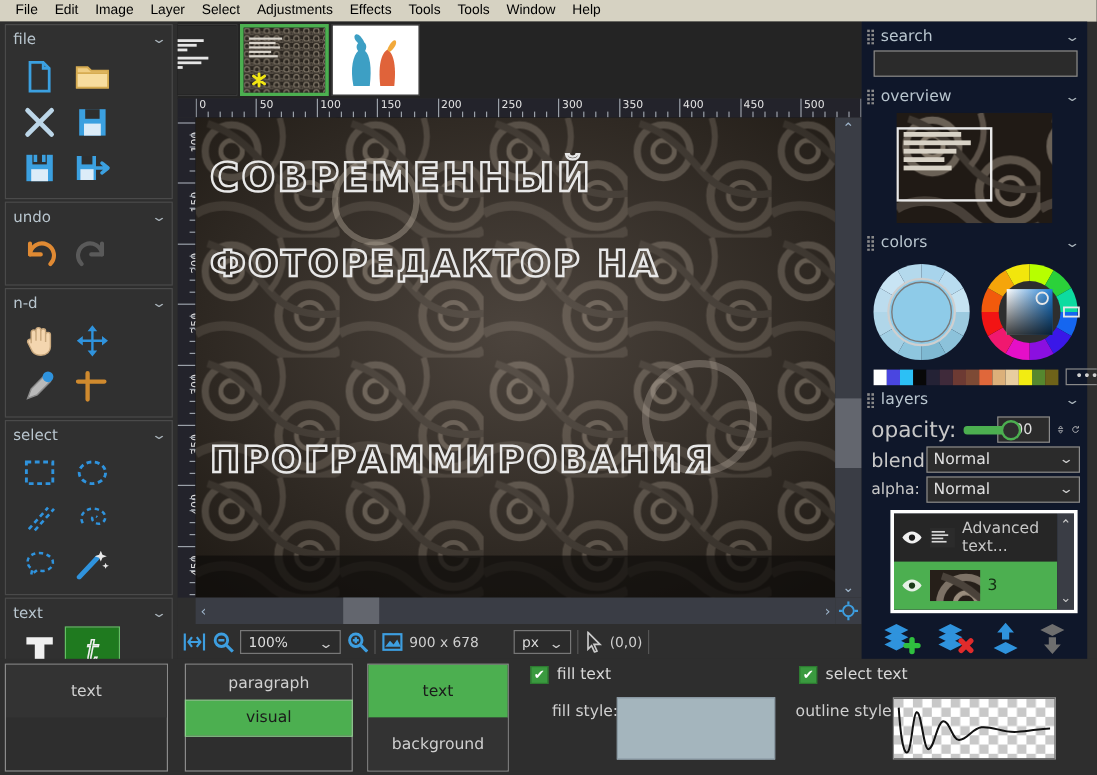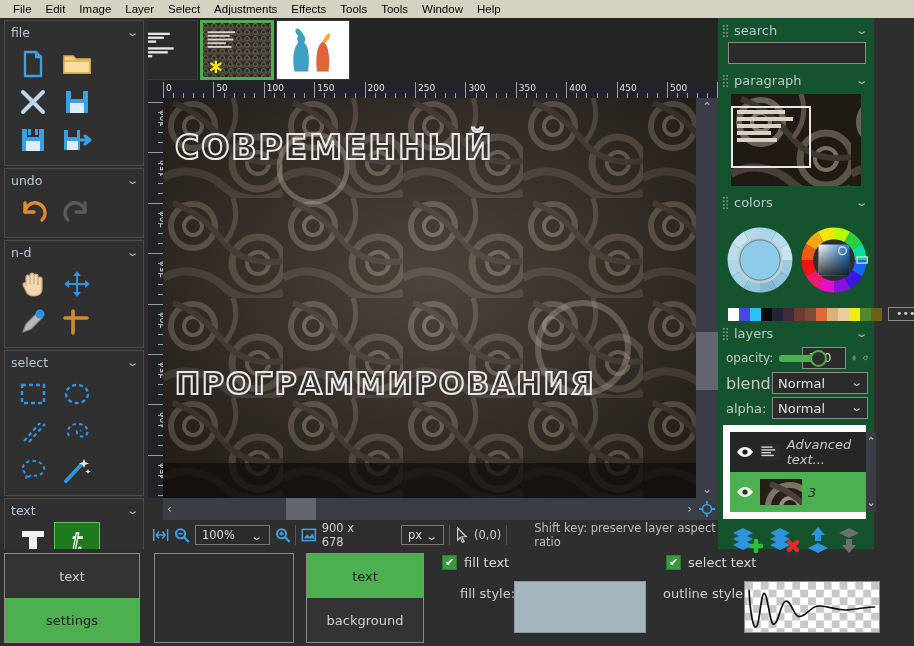--- a/index.html
+++ b/index.html
@@ -116,21 +116,21 @@
     color:#d8d8d8; font-size:13px;
   }
   .chkbox {
     width:15px; height:15px; background:#3a9a3f; border:1px solid #2d7a31;
     color:#fff; font-size:11px; display:flex; align-items:center; justify-content:center;
     cursor:pointer;
   }
   .stylelabel { position:absolute; color:#cfcfcf; font-size:13px; }
   
   #rightdock {
-    position:absolute; left:718px; top:18px; width:156px; height:531px; background:#14532d;
+    position:absolute; left:718px; top:18px; width:188px; height:531px; background:#0f172a;
   }
   .rpanel { }
   .rhead {
     display:flex; align-items:center; height:24px; padding-left:4px; gap:5px;
     color:#b9c6cf; font-size:13px;
   }
   .grip {
     width:7px; height:13px; flex:0 0 auto;
     background-image:radial-gradient(#8a8a8a 40%, transparent 42%);
     background-size:3.5px 3.5px;
@@ -565,20 +565,21 @@
     <rect width="533" height="400" fill="url(#gears)"></rect>
     <rect width="533" height="400" fill="url(#vg)" opacity="0.55"></rect>
     <g opacity="0.35">
       <circle cx="150" cy="70" r="34" fill="none" stroke="#cdc2b2" stroke-width="5"></circle>
       <circle cx="420" cy="250" r="45" fill="none" stroke="#b8ada0" stroke-width="6"></circle>
       <path d="M0 300c80-40 160 10 250-20s180 20 283-10" fill="none" stroke="#8d8removed" stroke-width="0"></path>
     </g>
     <rect x="0" y="365" width="533" height="35" fill="#0d0b09" opacity="0.65"></rect>
   </svg>
   <div class="cap-line" id="cap0" style="left: 12px; top: 30px; font-size: 33px;">СОВРЕМЕННЫЙ</div>
+  <div class="cap-line" id="cap1" style="left: 12px; top: 105px; font-size: 30px;">ФОТОРЕДАКТОР НА</div>
   <div class="cap-line" id="cap3" style="left: 12px; top: 268px; font-size: 30px;">ПРОГРАММИРОВАНИЯ</div>
 </div>
 
 <div id="scroll-v">
   <div class="sb-arrow">⌃</div>
   <div style="flex:1; width:100%; position:relative;">
     <div class="sb-thumb" style="position:absolute; left:0; top:216px; width:22px; height:58px;"></div>
   </div>
   <div class="sb-arrow">⌄</div>
 </div>
@@ -624,31 +625,31 @@
   <div class="sel-box selwrap" style="width:48px;margin-left:24px;">
     <span>px</span>
     <span class="arr">⌄</span>
   </div>
   <div class="divider"></div>
   <svg width="16" height="18" viewBox="0 0 16 18">
     <path d="M3 1l10 10h-5l2.5 5.5-2 1L6 12l-3 3z" fill="none" stroke="#c9c9c9" stroke-width="1.4"></path>
   </svg>
   <span>(0,0)</span>
   <div class="divider"></div>
-  <span style="margin-left:22px; color:#bdbdbd;">Shift key: preserve layer aspect ratio</span>
 </div>
 
 <div id="bottombar">
 
   <div class="tabstack" style="left:4px; top:4px; width:136px; height:90px;">
     <div class="tbtn" style="height:44px;">text</div>
-    <div class="tbtn on" style="height:44px;">settings</div>
   </div>
 
   <div class="tabstack" style="left:154px; top:4px; width:140px; height:90px;">
+    <div class="tbtn" style="height:30px;">paragraph</div>
+    <div class="tbtn on" style="height:29px; outline:1px solid #8fd38f;">visual</div>
   </div>
 
   <div class="tabstack" style="left:306px; top:4px; width:118px; height:90px;">
     <div class="tbtn on" style="height:44px;">text</div>
     <div class="tbtn" style="height:44px;text-align:center;">background</div>
   </div>
 
   <div class="chk" style="left:442px; top:6px;">
     <span class="chkbox">✔</span>
     <span>fill text</span>
@@ -685,21 +686,21 @@
       <span class="chev">⌄</span>
     </div>
     <div style="padding:0 8px 4px 10px;">
       <input class="inputbox" type="text" placeholder="" style="">
     </div>
   </div>
 
   <div class="rpanel">
     <div class="rhead">
       <span class="grip"></span>
-      <span>paragraph</span>
+      <span>overview</span>
       <span class="chev">⌄</span>
     </div>
     <div style="padding:2px 0 4px 0; display:flex; justify-content:center;">
       <svg width="130" height="92" viewBox="0 0 130 92">
         <rect width="130" height="92" fill="url(#gears)"></rect>
         <rect width="130" height="92" fill="#000" opacity="0.15"></rect>
         <g fill="#d8d2c6">
           <rect x="6" y="16" width="48" height="4"></rect>
             <rect x="6" y="23" width="56" height="4"></rect>
           <rect x="6" y="30" width="44" height="4"></rect>
@@ -790,21 +791,21 @@
   </div>
 
   <div class="rpanel">
     <div class="rhead">
       <span class="grip"></span>
       <span>layers</span>
       <span class="chev">⌄</span>
     </div>
 
     <div style="display:flex; align-items:center; gap:6px; padding:2px 6px 0 8px;">
-      <span style="font-size:12px;">opacity:</span>
+      <span style="font-size:18px;">opacity:</span>
       <div style="position:relative; width:52px; height:18px;">
         <div style="position:absolute; left:0; top:6px; width:44px; height:7px; background:#4caf50; border-radius:3px;"></div>
         <div style="position:absolute; left:31px; top:1px; width:17px; height:17px; border:2px solid #4caf50; border-radius:50%; background:#2e2e2e;"></div>
       </div>
       <input class="inputbox" style="width: 44px; text-align: left;" type="text" value="100">
       <svg width="13" height="18" viewBox="0 0 13 18">
         <path d="M6.5 2l4 5h-8z M6.5 16l4-5h-8z" fill="none" stroke="#cfcfcf" stroke-width="1.4"></path>
       </svg>
       <svg width="16" height="16" viewBox="0 0 16 16">
         <path d="M13 9a5.5 5.5 0 1 1-2-5.5" fill="none" stroke="#cfcfcf" stroke-width="1.6"></path>
@@ -821,21 +822,21 @@
     </div>
 
     <div style="display:flex; align-items:center; gap:6px; padding:3px 6px 0 8px;">
       <span style="font-size:13px; width:40px;">alpha:</span>
       <div class="selwrap" style="flex:1;">
         <div class="inputbox" style="display:flex; align-items:center; font-size:13px;">Normal</div>
         <span class="arr">⌄</span>
       </div>
     </div>
 
-    <div style="margin:6px 8px 0 5px; border:7px solid #ffffff; display:flex;font-style:italic;">
+    <div style="margin:6px 8px 0 24px; border:3px solid #ffffff; display:flex;">
       <div style="flex:1; background:#262626;">
         <div class="layer-row">
           <svg class="eye" width="18" height="12" viewBox="0 0 18 12">
             <path d="M1 6s3-5 8-5 8 5 8 5-3 5-8 5-8-5-8-5z" fill="#f0f0f0"></path>
               <circle cx="9" cy="6" r="2.6" fill="#1a1a1a"></circle>
           </svg>
           <svg width="30" height="24" viewBox="0 0 30 24">
             <rect width="30" height="24" fill="#2b2b2b"></rect>
             <g fill="#d8d8d8">
                 <rect x="2" y="4" width="16" height="2"></rect>

